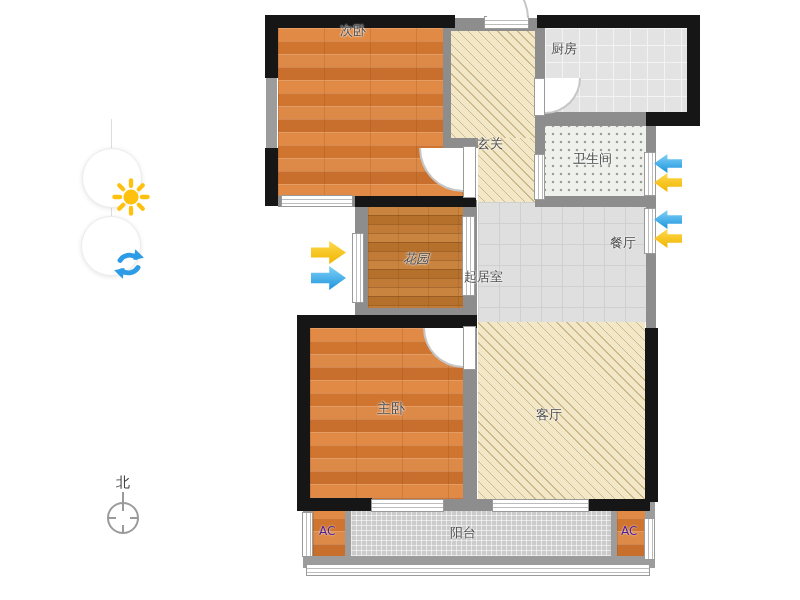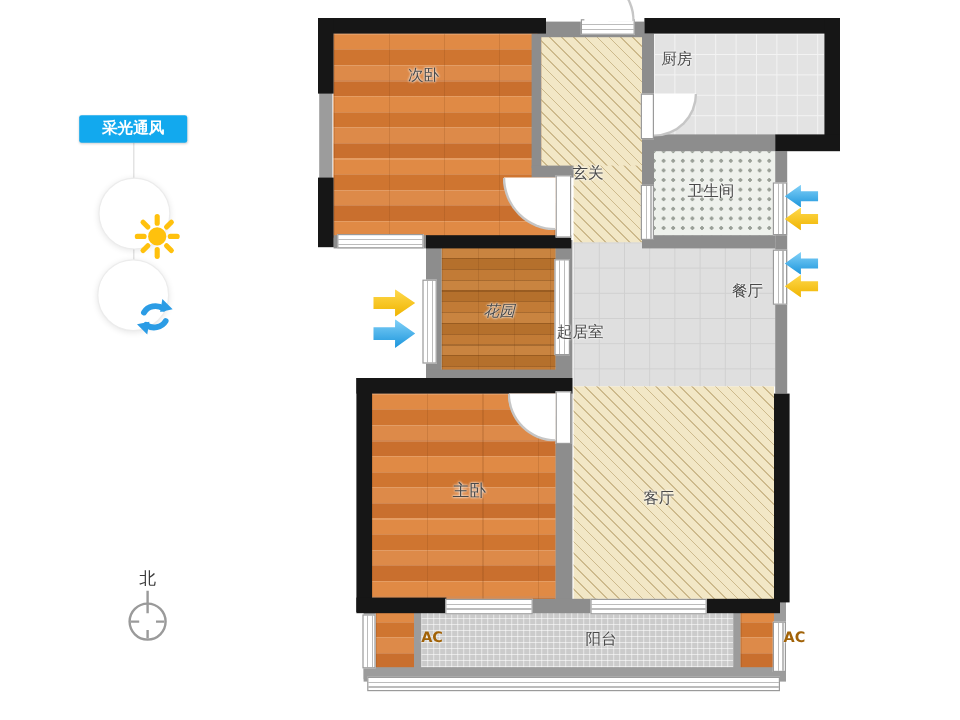--- a/index.html
+++ b/index.html
@@ -47,21 +47,21 @@
   .leaf{z-index:4;background:#fff;border:1px solid #9a9a9a;}
   .arc{z-index:4;background:#fff;}
   .arcBL{border-left:2px solid #c6c6c6;border-bottom:2px solid #c6c6c6;border-radius:0 0 0 100%;}
   .arcBR{border-right:2px solid #c6c6c6;border-bottom:2px solid #c6c6c6;border-radius:0 0 100% 0;}
   .arcTR{border-top:2px solid #c6c6c6;border-right:2px solid #c6c6c6;border-radius:0 100% 0 0;}
 
   
   .lbl{z-index:5;font-size:13px;color:#4a4a4a;white-space:nowrap;
        text-shadow:0 0 2px #fff,0 0 2px #fff;}
   .lblB{font-size:14px;}
-  .lblAC{z-index:5;font-size:12px;font-weight:bold;color:#a16207;text-shadow:0 0 2px #fff;margin-left:32px;}
+  .lblAC{z-index:5;font-size:12px;font-weight:normal;color:#4c1d95;text-shadow:0 0 2px #fff;}
 
   
   .arr{z-index:6;}
   .arrR{clip-path:polygon(0 28%,52% 28%,52% 0,100% 50%,52% 100%,52% 72%,0 72%);}
   .arrL{clip-path:polygon(100% 28%,48% 28%,48% 0,0 50%,48% 100%,48% 72%,100% 72%);}
   .arrY{background:linear-gradient(to bottom,#ffd94d,#efb400);}
   .arrBlu{background:linear-gradient(to bottom,#82d1f8,#1b95dc);}
 
   
   .panelBtn{left:66px;top:96px;width:90px;height:23px;background:#12a9ee;color:#fff;
@@ -71,21 +71,20 @@
   .toolCircle{width:60px;height:60px;border-radius:50%;background:#fff;border:1px solid #ececec;
     box-shadow:0 1px 5px rgba(0,0,0,.10);z-index:8;display:flex;align-items:center;justify-content:center;cursor:pointer;}
   .toolCircle svg{position:static;}
   .compassTxt{z-index:8;font-size:14px;color:#3a3a3a;}
 </style>
 </head>
 <body>
 
 <div id="stage">
 
-  <div class="panelBtn">采光通风</div>
   <div class="connector" style="top:119px;height:30px;"></div>
   <div class="connector" style="top:207px;height:10px;"></div>
 
   <div class="toolCircle" style="left:82px;top:148px;">
     <span style="position:static;">
       <svg width="38" height="38" viewBox="0 0 40 40">
         <circle cx="20" cy="20" r="8" fill="#ffc10d"></circle>
         <g stroke="#ffc10d" stroke-width="4.5" stroke-linecap="round">
           <line x1="20" y1="2.5" x2="20" y2="8.5"></line>
             <line x1="20" y1="31.5" x2="20" y2="37.5"></line>
@@ -187,30 +186,30 @@
   <div class="winv" style="left:534px;top:154px;width:11px;height:46px;"></div>
 
   <div class="leaf" style="left:463px;top:146px;width:13px;height:52px;"></div>
   <div class="arc arcBL" style="left:419px;top:148px;width:44px;height:44px;"></div>
   <div class="leaf" style="left:534px;top:78px;width:11px;height:38px;"></div>
   <div class="arc arcBR" style="left:545px;top:78px;width:36px;height:36px;"></div>
   <div class="leaf" style="left:463px;top:326px;width:13px;height:44px;"></div>
   <div class="arc arcBL" style="left:423px;top:328px;width:40px;height:40px;"></div>
   <div class="arc arcTR" style="left:487px;top:-24px;width:42px;height:42px;"></div>
 
-  <div class="lbl" style="left:296px;top:54px;padding-left:44px;">次卧</div>
+  <div class="lbl" style="left:296px;top:22px;padding-left:44px;">次卧</div>
   <div class="lbl" style="left:551px;top:40px;font-family:Liberation Mono, monospace;">厨房</div>
   <div class="lbl" style="left:477px;top:135px;">玄关</div>
   <div class="lbl" style="left:573px;top:150px;">卫生间</div>
   <div class="lbl" style="left:403px;top:250px;font-style:italic;">花园</div>
   <div class="lbl" style="left:464px;top:268px;">起居室</div>
   <div class="lbl" style="left:610px;top:234px;">餐厅</div>
   <div class="lbl lblB" style="left:377px;top:400px;">主卧</div>
   <div class="lbl" style="left:536px;top:406px;">客厅</div>
-  <div class="lbl" style="left:488px;top:524px;">阳台</div>
+  <div class="lbl" style="left:450px;top:524px;">阳台</div>
   <div class="lblAC" style="left:319px;top:524px;">AC</div>
   <div class="lblAC" style="left:621px;top:524px;">AC</div>
 
   <div class="arr arrR arrY" style="left:311px;top:241px;width:35px;height:23px;"></div>
   <div class="arr arrR arrBlu" style="left:311px;top:266px;width:35px;height:24px;"></div>
   <div class="arr arrL arrBlu" style="left:654px;top:154px;width:28px;height:19px;"></div>
   <div class="arr arrL arrY" style="left:654px;top:173px;width:28px;height:19px;"></div>
   <div class="arr arrL arrBlu" style="left:654px;top:210px;width:28px;height:19px;"></div>
   <div class="arr arrL arrY" style="left:654px;top:229px;width:28px;height:19px;"></div>
 

